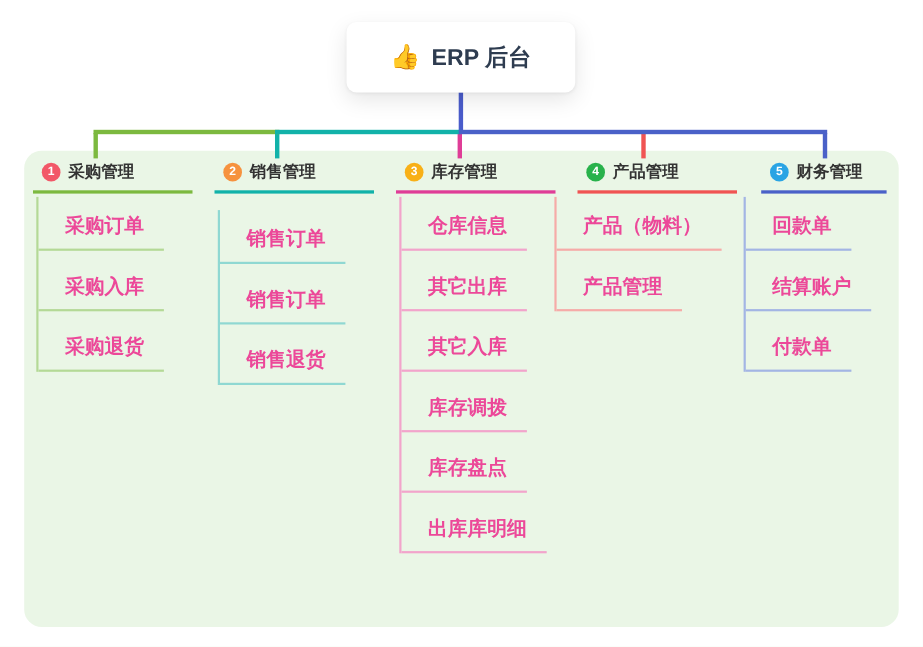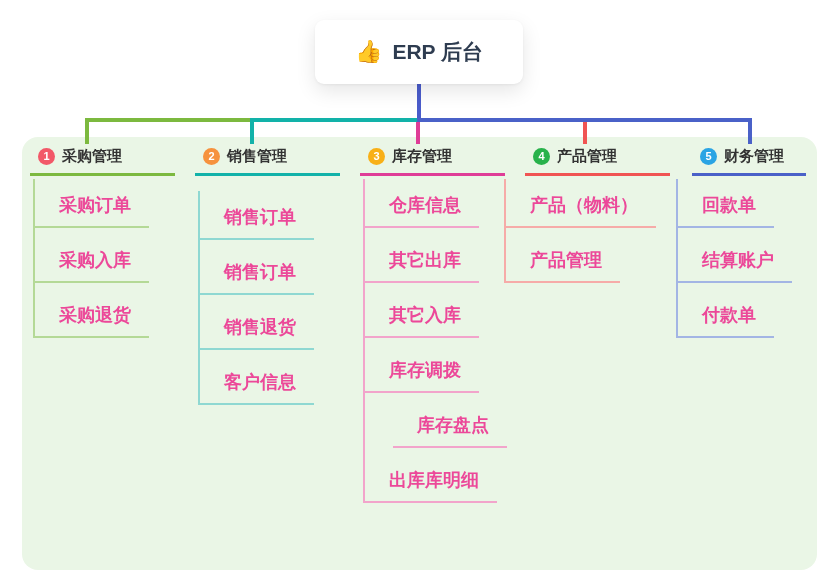--- a/index.html
+++ b/index.html
@@ -96,43 +96,40 @@
       <div class="sub-list" style="left: 198px; top: 191px; border-left-color: rgb(143, 216, 210);">
         <div class="sub-item">
           <span style="border-bottom-color: rgb(143, 216, 210);">销售订单</span>
         </div>
         <div class="sub-item">
           <span style="border-bottom-color: rgb(143, 216, 210);">销售订单</span>
         </div>
         <div class="sub-item">
           <span style="border-bottom-color: rgb(143, 216, 210);">销售退货</span>
         </div>
-        <div class="sub-item">
-          <span style="border-bottom-color: rgb(143, 216, 210);">客户信息</span>
-        </div>
       </div>
       <div class="col-header" style="left: 360px; top: 147px; width: 145px; border-bottom-color: rgb(223, 61, 151);">
         <span class="badge" style="background: rgb(248, 176, 23);">3</span>
         <span>库存管理</span>
       </div>
       <div class="sub-list" style="left: 363px; top: 179px; border-left-color: rgb(242, 164, 203);">
         <div class="sub-item">
           <span style="border-bottom-color: rgb(242, 164, 203);">仓库信息</span>
         </div>
         <div class="sub-item">
           <span style="border-bottom-color: rgb(242, 164, 203);">其它出库</span>
         </div>
         <div class="sub-item">
           <span style="border-bottom-color: rgb(242, 164, 203);">其它入库</span>
         </div>
         <div class="sub-item">
           <span style="border-bottom-color: rgb(242, 164, 203);">库存调拨</span>
         </div>
         <div class="sub-item">
-          <span style="border-bottom-color: rgb(242, 164, 203); margin-left: 28px;">库存盘点</span>
+          <span style="border-bottom-color: rgb(242, 164, 203);">库存盘点</span>
         </div>
         <div class="sub-item">
           <span style="border-bottom-color: rgb(242, 164, 203);">出库库明细</span>
         </div>
       </div>
       <div class="col-header" style="left: 525px; top: 147px; width: 145px; border-bottom-color: rgb(240, 84, 83);">
         <span class="badge" style="background: rgb(40, 178, 75);">4</span>
         <span>产品管理</span>
       </div>
       <div class="sub-list" style="left: 504px; top: 179px; border-left-color: rgb(246, 171, 168);">

